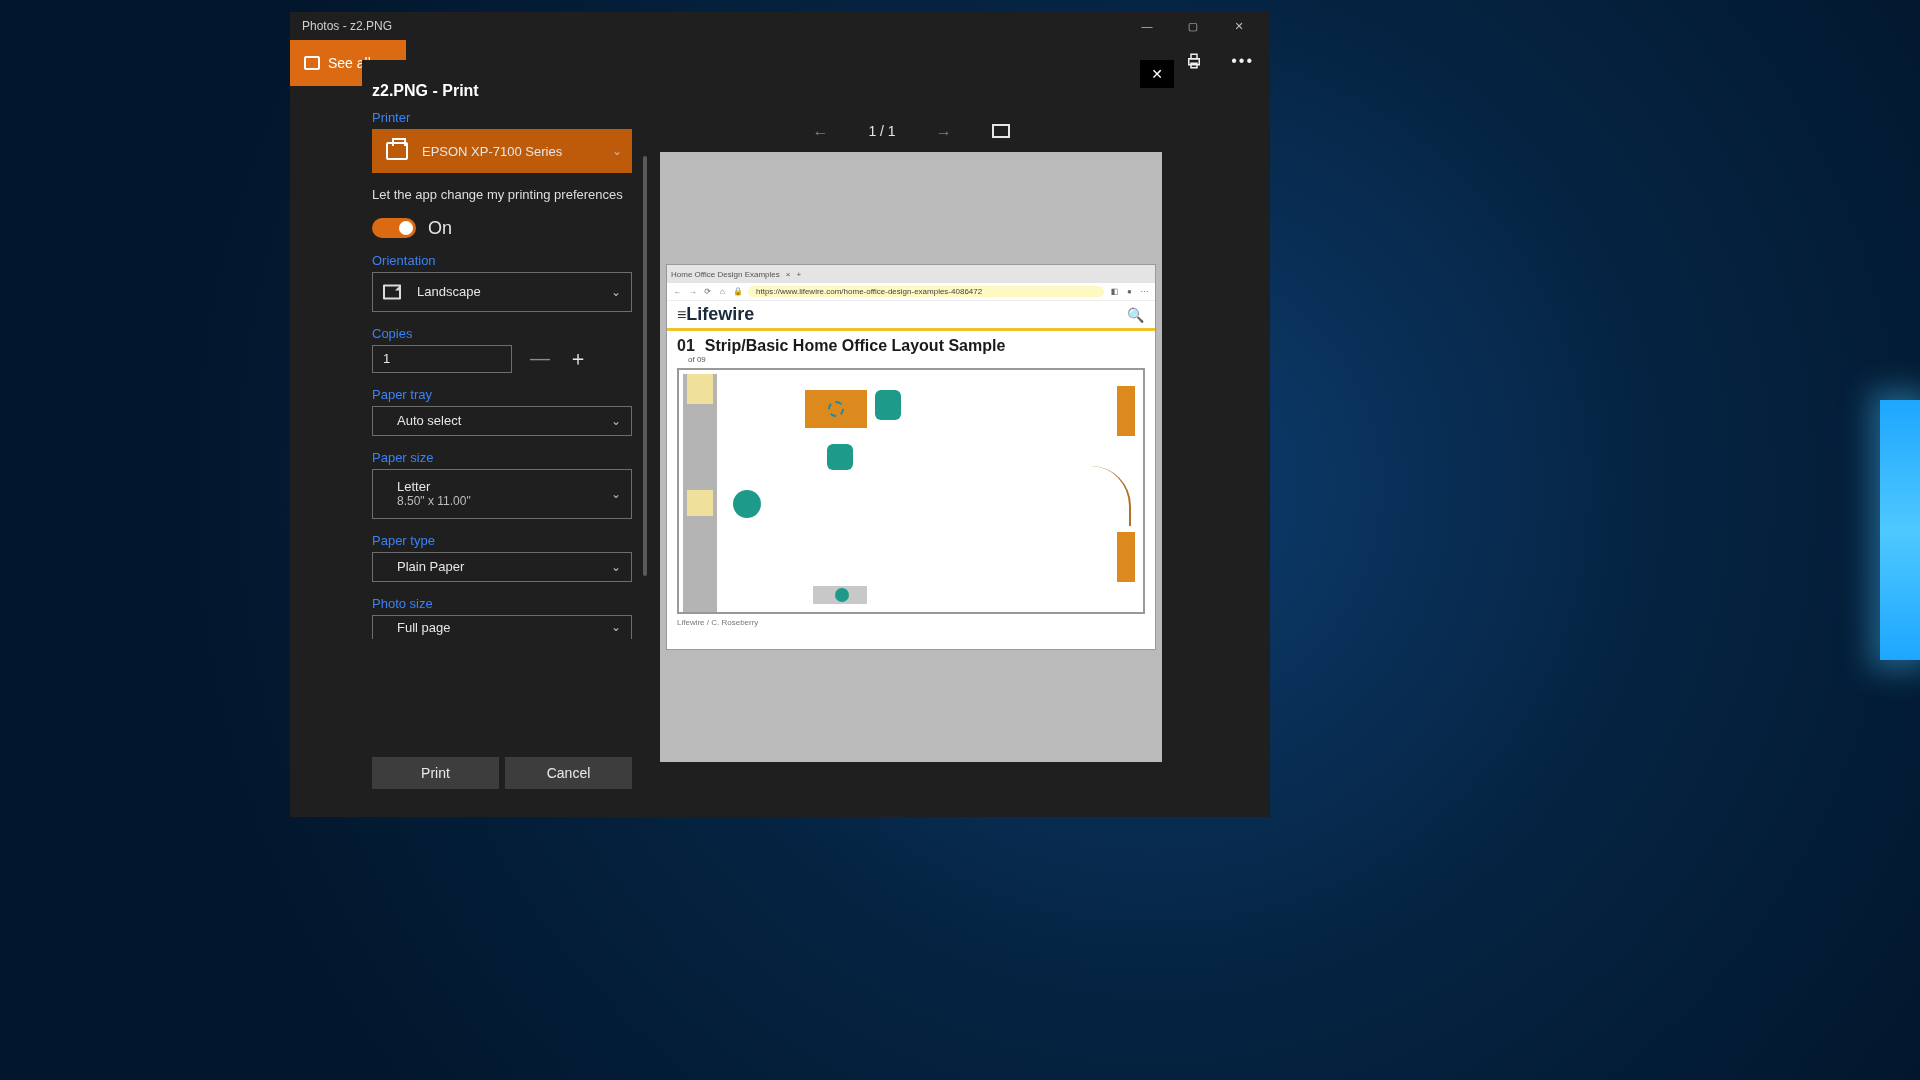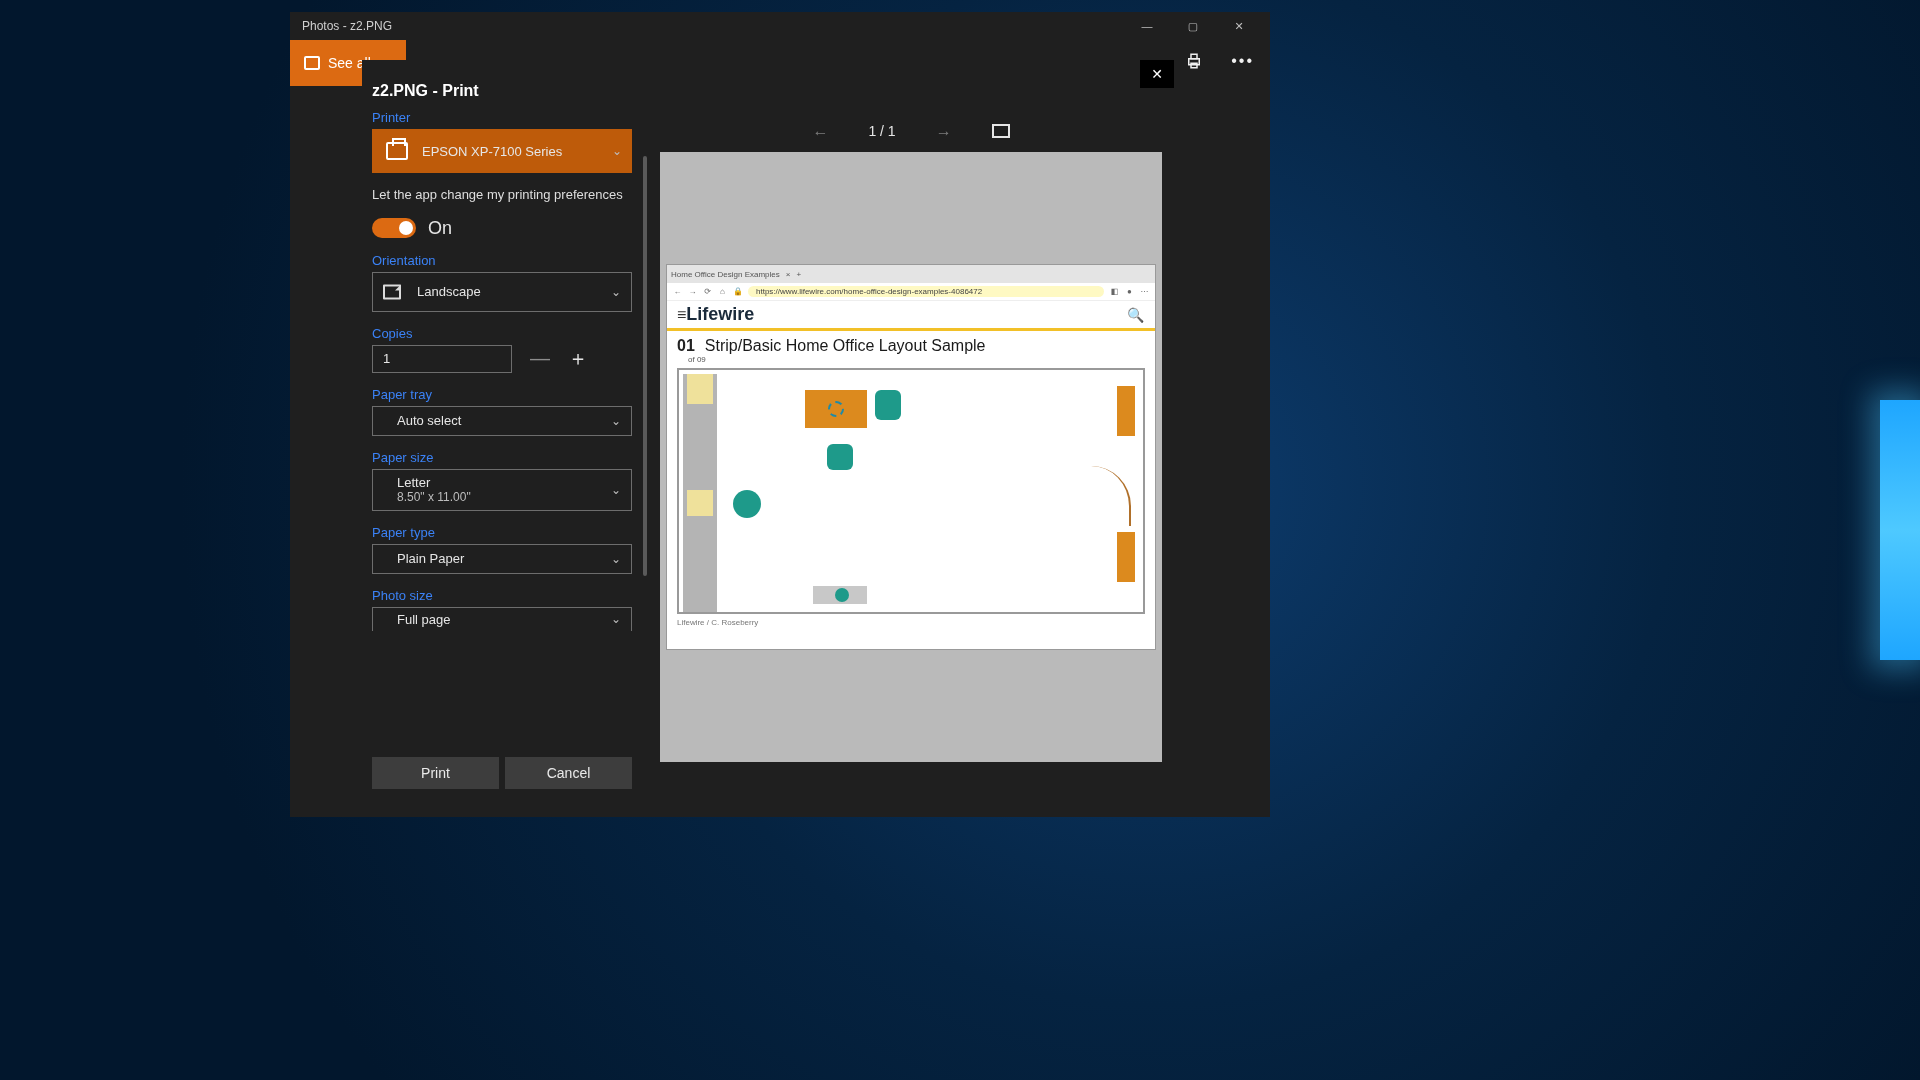--- a/index.html
+++ b/index.html
@@ -53,21 +53,21 @@
   .scrollbar-fake::after { content: ""; position: absolute; left: 1px; top: 46px; width: 4px; height: 420px;
                            background: #5a5a5a; border-radius: 2px; }
   .preview-col { flex: 1; display: flex; flex-direction: column; align-items: center; padding-top: 6px; }
 
   .field-label { font-size: 13px; color: #3b82f6; margin-bottom: 4px; }
   .dropdown {
     border: 1px solid #6d6d6d; background: #1f1f1f; color: #e6e6e6;
     height: 30px; display: flex; align-items: center; padding: 0 24px;
     font-size: 13px; position: relative;
   }
-  .dropdown.tall { height: 42px; flex-direction: column; align-items: flex-start; justify-content: center; }
+  .dropdown.tall { height: 50px; flex-direction: column; align-items: flex-start; justify-content: center; }
   .dropdown .sub { font-size: 12px; color: #bdbdbd; }
   .dropdown .chev { position: absolute; right: 10px; top: 50%; transform: translateY(-50%);
                     color: #bdbdbd; font-size: 12px; }
   .dropdown.selected { background: #be5b0a; border: none; height: 44px; padding-left: 50px; }
   .printer-ic { position: absolute; left: 14px; top: 50%; transform: translateY(-50%);
                 width: 22px; height: 18px; border: 2px solid #fff; border-radius: 2px; }
   .printer-ic::before { content: ""; position: absolute; left: 4px; top: -6px; width: 10px; height: 6px;
                         border: 2px solid #fff; border-bottom: none; }
   .orient-ic { position: absolute; left: 10px; width: 18px; height: 15px; border: 2px solid #dcdcdc;
                border-radius: 1px; top: 50%; transform: translateY(-50%); }
@@ -112,21 +112,21 @@
   .addr-ic { width: 9px; text-align:center; color:#666; }
   .brand-row { height: 30px; display: flex; align-items: center; padding: 0 10px;
                font-family: Georgia, serif; font-size: 18px; font-weight: 700; color: #1a2a3a;
                border-bottom: 3px solid #f2c028; }
   .brand-row .menu { font-size: 16px; color: #333; }
   .brand-row .brand { flex: 1; text-align: left; }
   .brand-row .mag { font-size: 14px; color: #7a5a1a; }
   .art-title { display: flex; align-items: baseline; gap: 10px; padding: 6px 16px 0 10px;
                font-family: Georgia, serif; }
   .art-title .num { font-size: 16px; font-weight: 700; color: #222; }
-  .art-title .txt { font-size: 16px; font-weight: 400; color: #1a1a1a; }
+  .art-title .txt { font-size: 16px; font-weight: 700; color: #1a1a1a; }
   .art-sub { font-size: 8px; color: #555; padding: 0 10px 4px 21px; }
   .plan {
     margin: 0 10px; border: 2px solid #999; height: 246px; background: #fff; position: relative;
   }
   .plan .leftcab { position: absolute; left: 4px; top: 4px; width: 34px; height: 238px;
                    background: #b4b4b4; }
   .plan .leftcab::before,
   .plan .leftcab::after { content:""; position:absolute; left: 4px; width: 26px; height: 24px;
                           background: #efe19b; }
   .plan .leftcab::before { top: 6px; }

